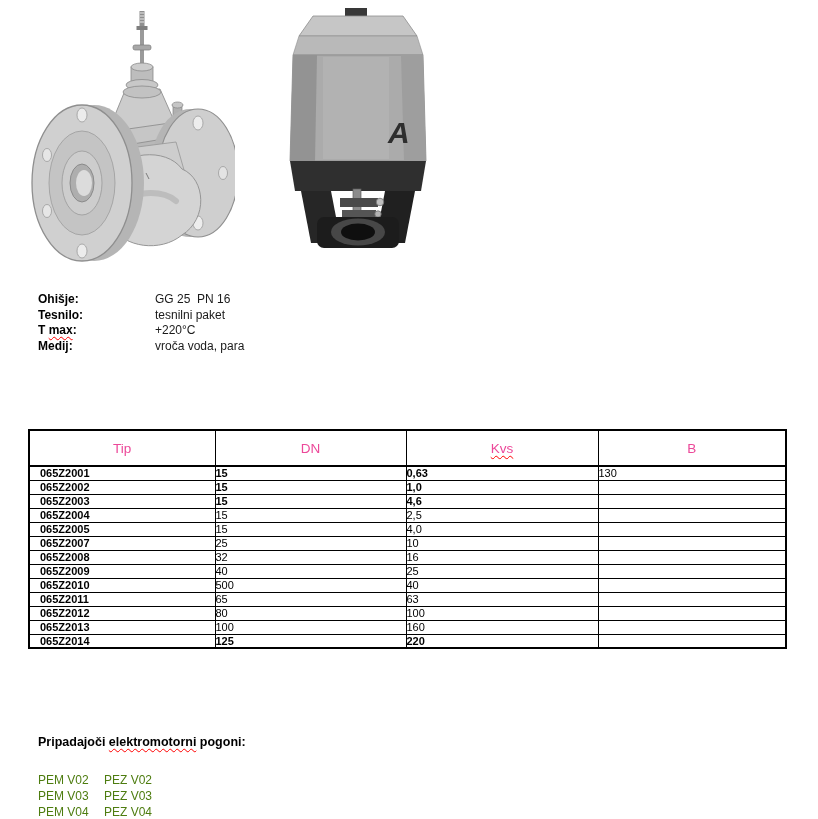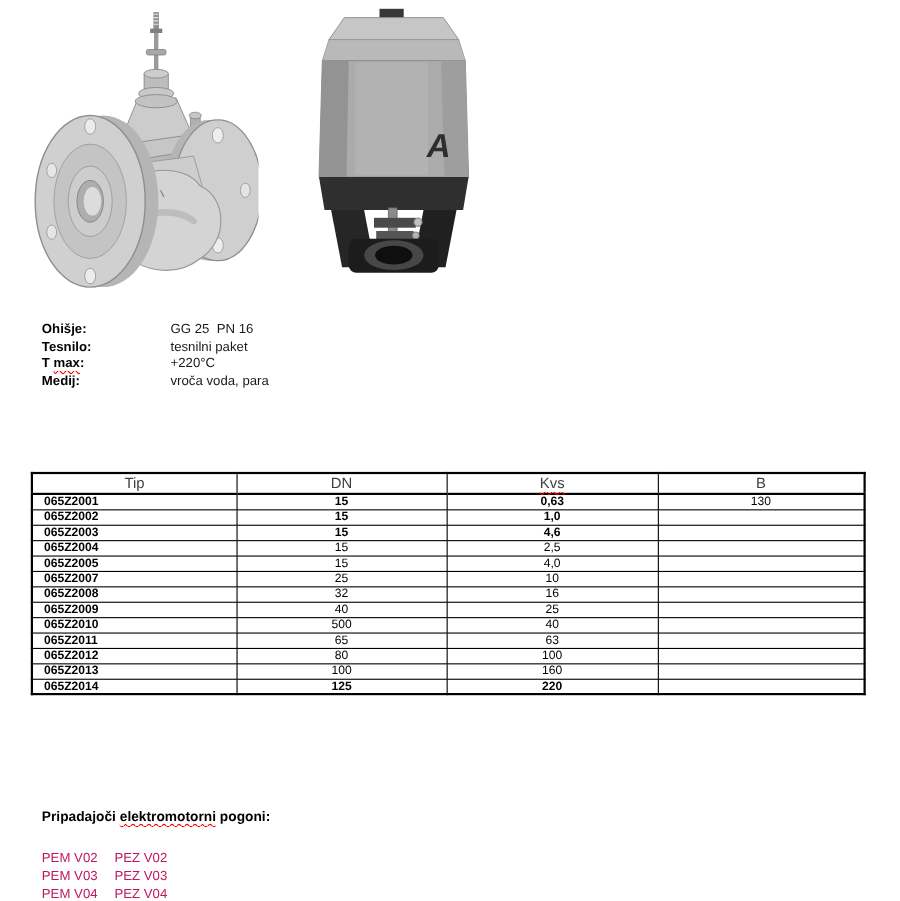--- a/index.html
+++ b/index.html
@@ -13,29 +13,29 @@
   
   .specs { position:absolute; left:38px; top:292px; font-size:12px; color:#111; }
   .spec-row { display:flex; line-height:15.5px; white-space:pre; }
   .spec-label { font-weight:bold; width:117px; color:#000; }
   .spec-value { color:#1a1a1a; }
 
   .wavy { text-decoration-line:underline; text-decoration-style:wavy; text-decoration-color:#ff0000; text-decoration-thickness:1px; text-underline-offset:2px; }
 
   
   table.spec-table { position:absolute; left:28px; top:429px; width:757px; border-collapse:collapse; border:2px solid #000; table-layout:fixed; }
-  .spec-table th { border:1px solid #000; height:19px; font-size:13.5px; font-weight:normal; text-align:center; vertical-align:middle; color:#404040; border-bottom-width:2px; }
+  .spec-table th { border:1px solid #000; height:36px; font-size:13.5px; font-weight:normal; text-align:center; vertical-align:middle; color:#ec4899; border-bottom-width:2px; }
   .spec-table td { border:1px solid #000; height:14px; font-size:11px; line-height:12px; vertical-align:middle; color:#000; padding:0; overflow:hidden; }
   .spec-table td.tip-cell { text-align:left; padding-left:10px; }
-  .spec-table td.num-cell { text-align:center; }
+  .spec-table td.num-cell { }
   .bold { font-weight:bold; }
 
   
   .pogoni-heading { position:absolute; left:38px; top:735px; font-size:12.5px; font-weight:bold; color:#000; }
-  .pogoni-list { position:absolute; left:38px; top:772px; font-size:12px; color:#be185d; }
+  .pogoni-list { position:absolute; left:38px; top:772px; font-size:12px; color:#4d7c0f; }
   .pogoni-row { line-height:16px; }
   .pogoni-row .pem { display:inline-block; min-width:66px; }
 </style>
 </head>
 <body>
 
 <div class="page">
 
   <svg class="valve-photo" viewBox="0 0 205 285" xmlns="http://www.w3.org/2000/svg">
 

